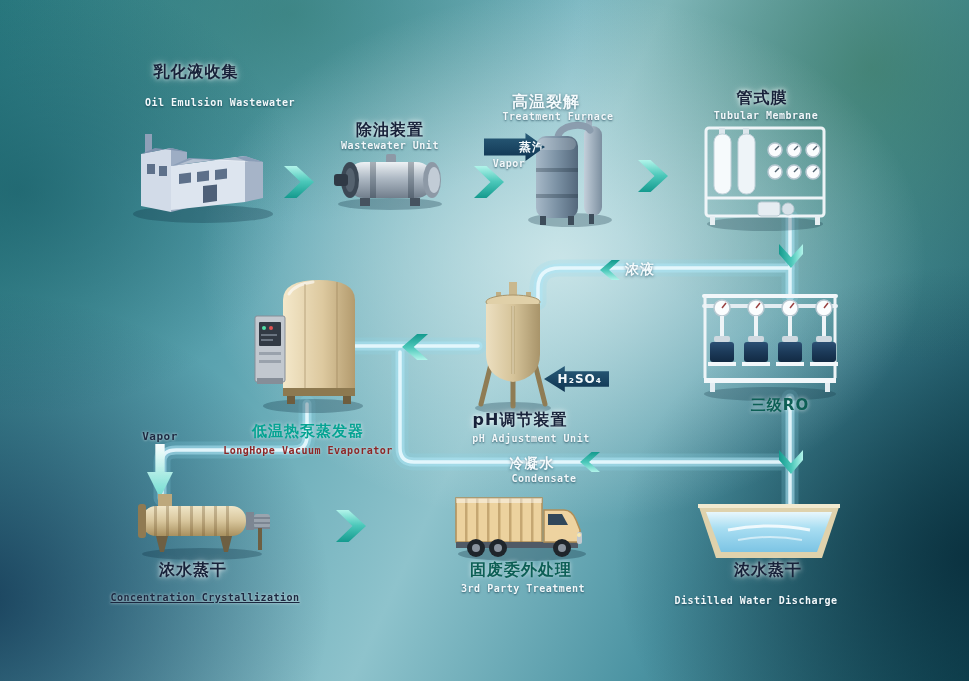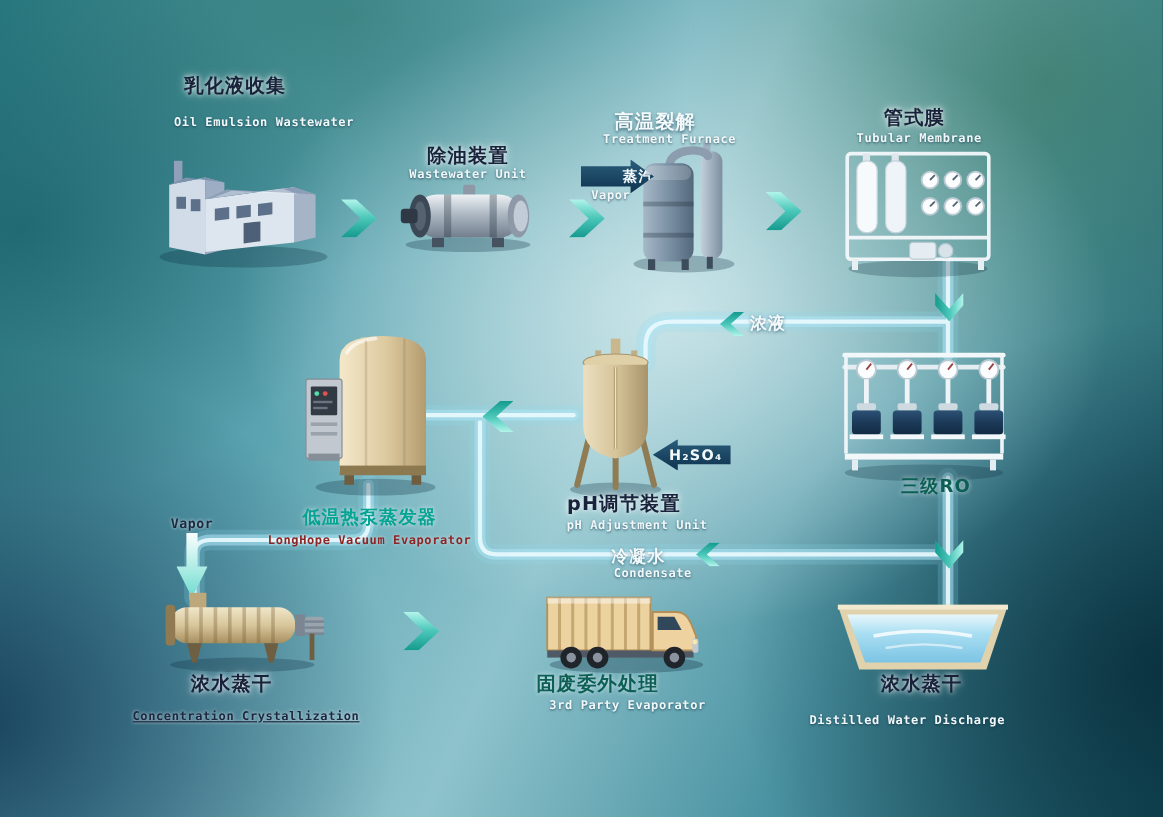--- a/index.html
+++ b/index.html
@@ -448,19 +448,19 @@
 
   <div class="zh teal" style="left:308px; top:422px; font-size:15px;">低温热泵蒸发器</div>
   <div class="en red" style="left:308px; top:445px;">LongHope Vacuum Evaporator</div>
 
   <div class="zh light small" style="left:532px; top:455px;text-align:right;">冷凝水</div>
   <div class="en" style="left:544px; top:473px;text-align:center;">Condensate</div>
 
   <div class="zh" style="left:193px; top:560px;text-align:center;">浓水蒸干</div>
   <div class="en dark" style="left:205px; top:592px;text-decoration:underline;">Concentration Crystallization</div>
 
-  <div class="zh tealdark" style="left:498px; top:560px;">固废委外处理</div>
-  <div class="en" style="left:523px; top:583px;">3rd Party Evaporator</div>
+  <div class="zh tealdark" style="left:521px; top:560px;">固废委外处理</div>
+  <div class="en" style="left:523px; top:583px;">3rd Party Treatment</div>
 
   <div class="zh" style="left:768px; top:560px;">浓水蒸干</div>
   <div class="en" style="left:756px; top:583px;margin-top:12px;">Distilled Water Discharge</div>
 
 </div>
 
 </body></html>

